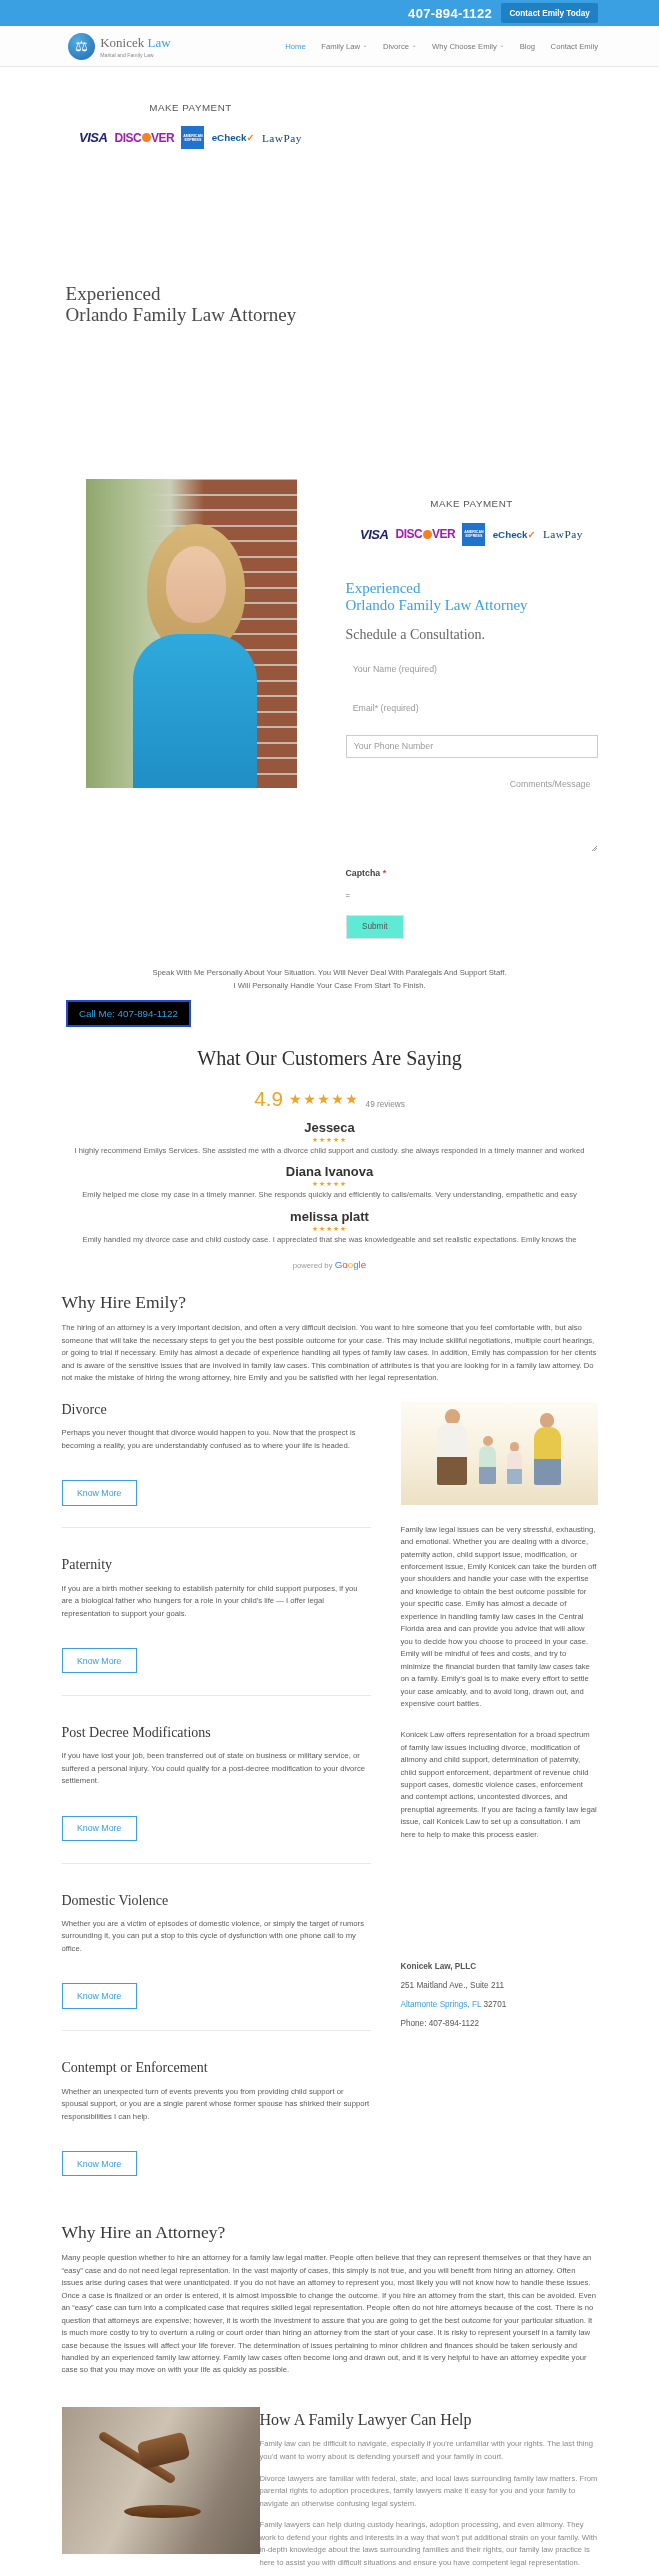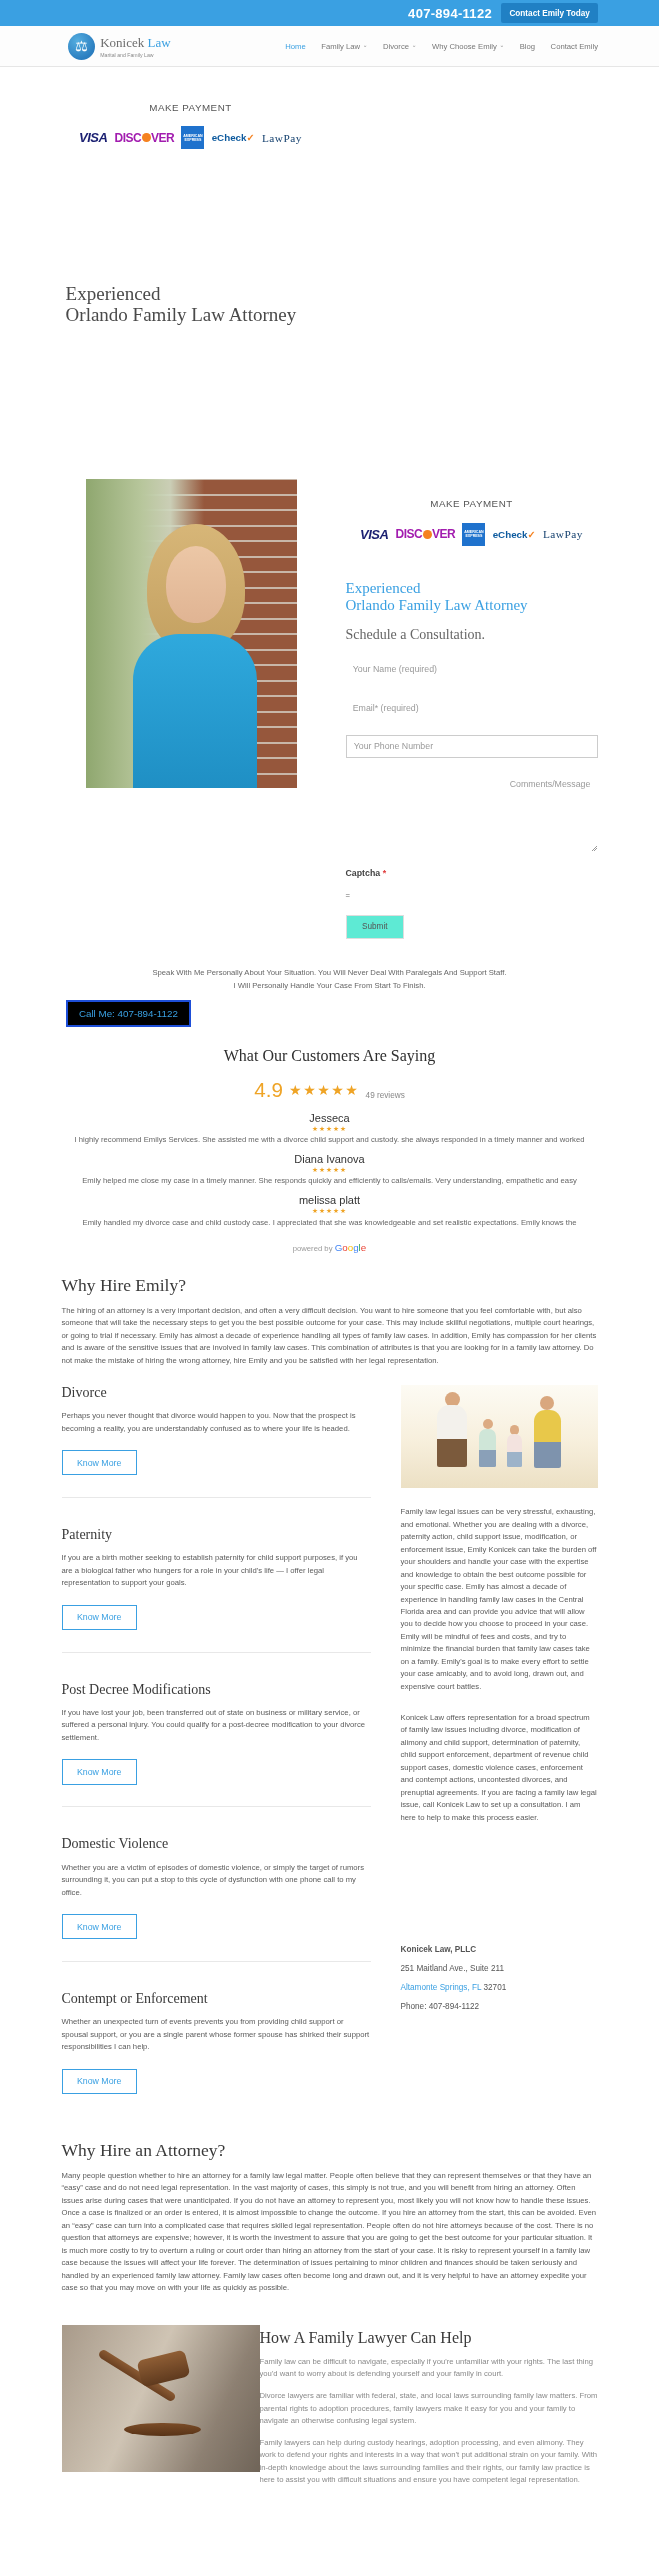--- a/index.html
+++ b/index.html
@@ -76,44 +76,44 @@
   .req-star { color:#e03c3c; }
   .equals { color:#666; font-size:7.7px; margin-top:13.4px; }
   .submit-btn { margin-top:14.4px; background:#5eead4; border:0.5px solid #ddd; padding:6.7px 15.5px; font-size:8.2px; color:#555; font-family:"Liberation Sans",sans-serif; cursor:pointer; }
 
   
   .speak { text-align:center; color:#666; font-size:7.7px; line-height:1.75; margin-top:27px; }
   .call-btn { display:inline-block; margin:7.2px 0 0 4.1px; border:2px solid #1d4ed8; color:#3aa0e2; background:#000000; font-size:9.8px; padding:6.2px 11.3px; cursor:pointer; font-family:"Liberation Sans",sans-serif; }
 
   
   .customers { text-align:center; margin-top:19.6px; }
-  .customers-title { font-size:16px; color:#2f2f2f; }
+  .customers-title { font-size:20px; color:#2f2f2f; }
   .rating-row { display:flex; align-items:center; justify-content:center; gap:6.2px; margin-top:8.2px; }
   .rating-score { color:#efa426; font-size:20.6px; }
   .rating-stars { color:#efa426; font-size:14px; letter-spacing:1.5px; }
   .review-count { color:#888; font-size:8.2px; align-self:flex-end; padding-bottom:2.1px; }
   .review { margin-top:9.3px; }
-  .review-name { font-weight:normal; color:#333; font-size:11px; }
+  .review-name { font-weight:bold; color:#333; font-size:13px; }
   .review-stars { color:#efa426; font-size:6.7px; letter-spacing:1px; margin-top:1px; }
   .review-text { color:#666; font-size:7.7px; margin-top:2.1px; white-space:nowrap; overflow:hidden; }
   .powered { margin-top:15.5px; color:#999; font-size:7.7px; }
   .g-letter { font-size:9.8px; }
   .g-blue { color:#4285F4; } .g-red { color:#EA4335; } .g-yellow { color:#FBBC05; } .g-green { color:#34A853; }
 
   
   .section-h { font-size:17.5px; color:#3a3a3a; margin:0; }
   .body-p { font-size:7.7px; color:#5b5b5b; line-height:1.62; margin:9.3px 0 0; }
 
   .why-emily { margin-top:21.6px; }
 
   
   .services { display:flex; justify-content:space-between; margin-top:17.5px; }
   .services-left { width:309px; }
   .service-title { font-size:14px; color:#3a3a3a; margin:0 0 6.2px; }
-  .know-more { display:inline-block; margin-top:15px; border:1px solid #3aa0e2; color:#3aa0e2; background:#fff; font-size:8.8px; padding:6.7px 14.4px; cursor:pointer; font-family:"Liberation Sans",sans-serif; }
+  .know-more { display:inline-block; margin-top:28px; border:1px solid #3aa0e2; color:#3aa0e2; background:#fff; font-size:8.8px; padding:6.7px 14.4px; cursor:pointer; font-family:"Liberation Sans",sans-serif; }
   .service { padding-bottom:21.6px; }
   .service.divided { border-bottom:0.5px solid #e8e8e8; margin-bottom:29px; }
   .services-right { width:197px; }
   .family-image { width:197px; height:103px; position:relative; overflow:hidden; background:linear-gradient(180deg,#fdfbf4 0%,#f7efdc 55%,#ece0c4 100%); }
   .fi-man { position:absolute; left:36px; top:20.6px; width:30px; height:62px; border-radius:12.4px 12.4px 2.1px 2.1px; background:linear-gradient(#f3f1ec 0 55%, #7b5a3c 55%); }
   .fi-man-head { position:absolute; left:44px; top:7.2px; width:15.5px; height:15.5px; border-radius:50%; background:#d9a77e; }
   .fi-woman { position:absolute; left:133px; top:25px; width:27px; height:58px; border-radius:11.3px 11.3px 2.1px 2.1px; background:linear-gradient(#e8c84a 0 55%, #7e93ad 55%); }
   .fi-woman-head { position:absolute; left:139px; top:11.3px; width:14.4px; height:14.4px; border-radius:50%; background:#d9a77e; }
   .fi-kid1 { position:absolute; left:78px; top:44px; width:17.5px; height:38px; border-radius:7.2px 7.2px 1.5px 1.5px; background:linear-gradient(#cfe6d8 0 55%, #8aa0b8 55%); }
   .fi-kid1-head { position:absolute; left:82px; top:34px; width:10.3px; height:10.3px; border-radius:50%; background:#dcab83; }

